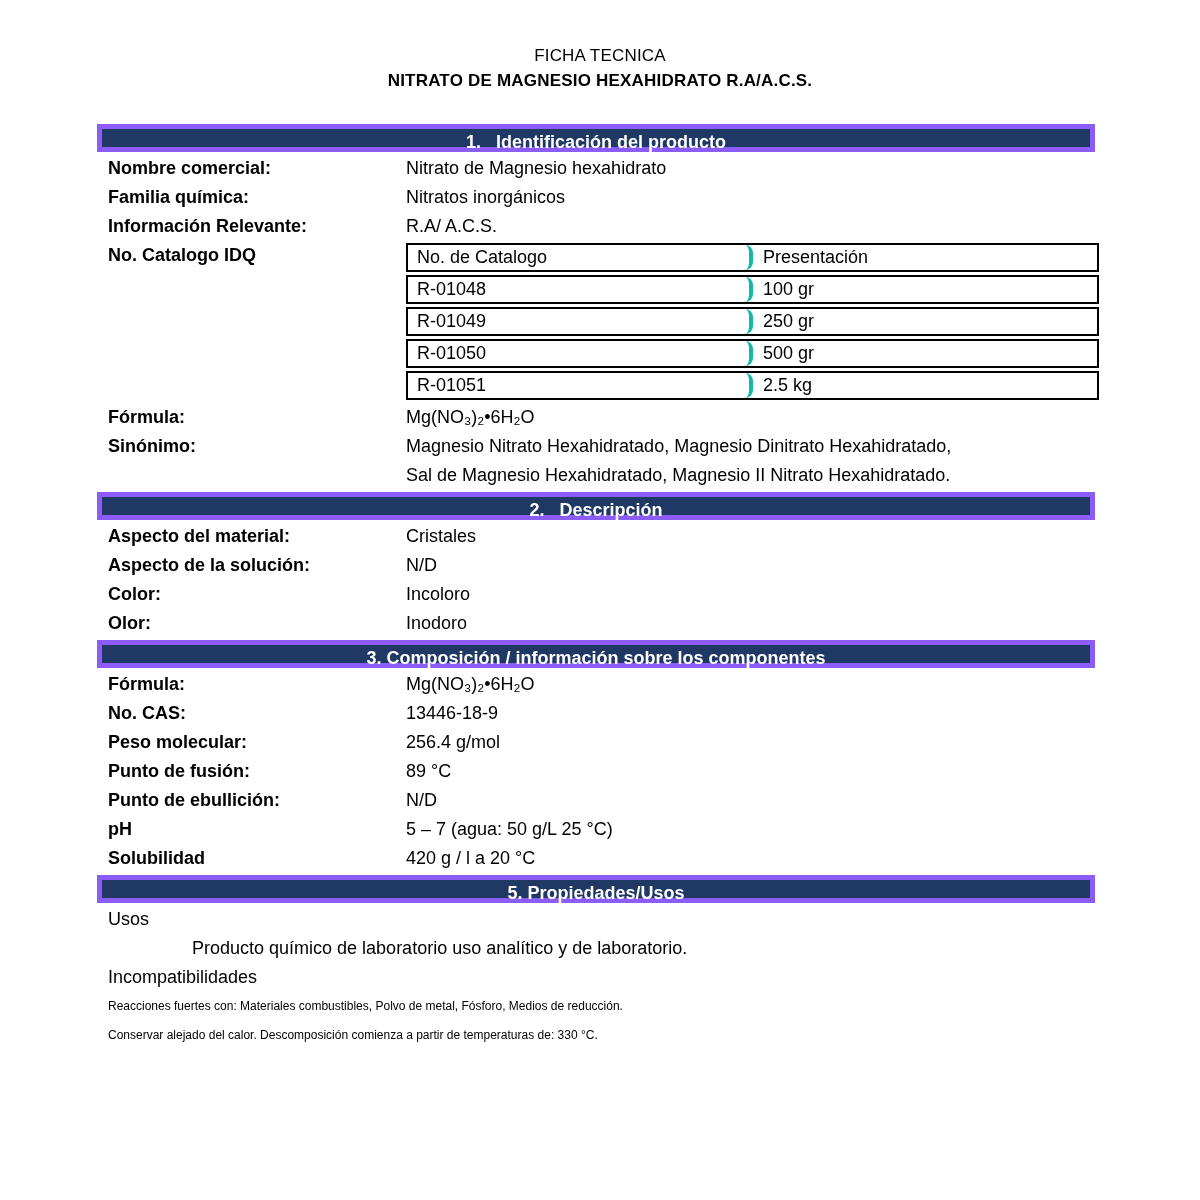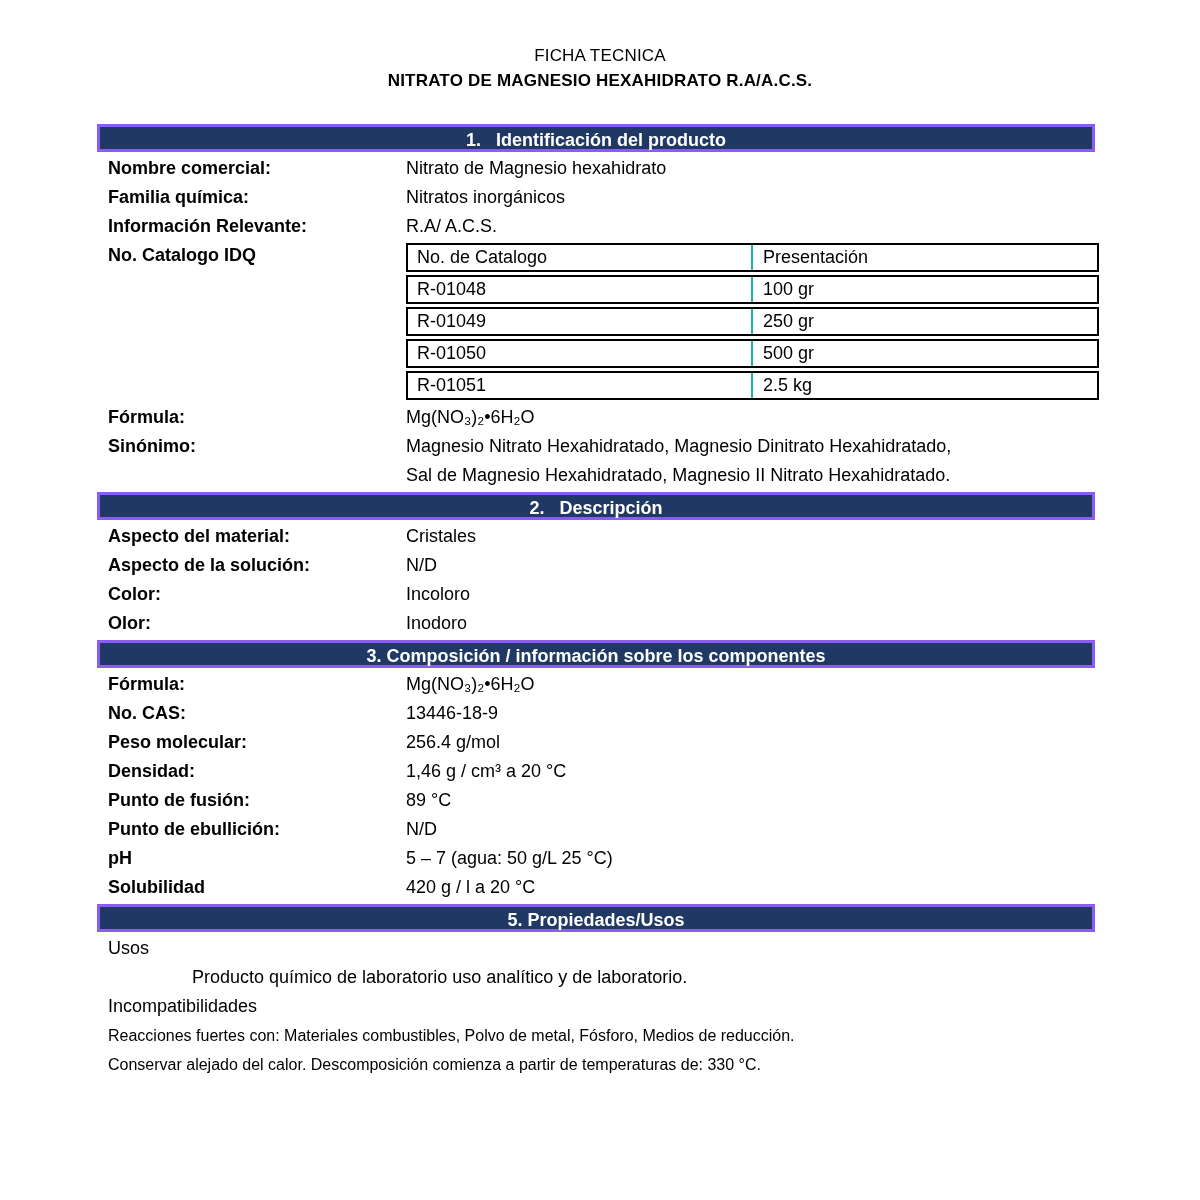--- a/index.html
+++ b/index.html
@@ -16,21 +16,21 @@
   .doc-subtitle { font-size: 17px; font-weight: 700; margin-top: 5px; letter-spacing: 0.2px; }
   .content { margin-left: 97px; width: 998px; margin-top: 33px; }
   .section-bar {
     background: #1f3864;
     color: #ffffff;
     font-weight: 700;
     font-size: 18px;
     text-align: center;
     height: 28px;
     line-height: 26px;
-    border: 3px solid #8b5cf6;
+    border: 5px solid #8b5cf6;
     white-space: pre-wrap;
     margin: 2px 0;
   }
   .frow { display: flex; font-size: 18px; line-height: 29px; align-items: flex-start; gap: 16px; }
   .flabel { flex: 0 0 293px; padding-left: 11px; font-weight: 700; }
   .fvalue { flex: 1; }
   .cat-table { width: 693px; margin: 2px 0 3px; }
   .cat-row {
     display: flex;
     border: 2px solid #000;
@@ -38,26 +38,27 @@
     margin-bottom: 3px;
     align-items: center;
     font-size: 18px;
   }
   .cat-c1 {
     flex: 0 0 345px;
     align-self: stretch;
     display: flex;
     align-items: center;
     padding-left: 9px;
-    border-right: 2px solid #14b8a6;
+    border-right: 4px solid #14b8a6;
+    border-radius: 8px;
   }
   .cat-c2 { flex: 1; padding-left: 10px; }
   .s5-label  { font-weight: 400; padding-left: 11px; font-size: 18px; line-height: 29px; }
   .s5-indent { padding-left: 95px; font-size: 18px; line-height: 29px; }
-  .s5-text   { padding-left: 11px; font-size: 16px; line-height: 29px; }
+  .s5-text   { padding-left: 11px; font-size: 12px; line-height: 29px; }
 </style>
 </head>
 <body>
 
 <div class="page">
 
   <div class="titleblock">
     <div class="doc-title">FICHA TECNICA</div>
     <div class="doc-subtitle">NITRATO DE MAGNESIO HEXAHIDRATO R.A/A.C.S.</div>
   </div>
@@ -148,24 +149,20 @@
       <div class="flabel">No. CAS:</div>
       <div class="fvalue">13446-18-9</div>
     </div>
     <div class="frow">
       <div class="flabel">Peso molecular:</div>
       <div class="fvalue">256.4 g/mol</div>
     </div>
 
 
     <div class="frow">
-      <div class="flabel">Densidad:</div>
-      <div class="fvalue">1,46 g / cm³ a 20 °C</div>
-    </div>
-    <div class="frow">
       <div class="flabel">Punto de fusión:</div>
       <div class="fvalue">89 °C</div>
     </div>
     <div class="frow">
       <div class="flabel">Punto de ebullición:</div>
       <div class="fvalue">N/D</div>
     </div>
     <div class="frow">
       <div class="flabel">pH</div>
       <div class="fvalue">5 – 7 (agua: 50 g/L 25 °C)</div>

